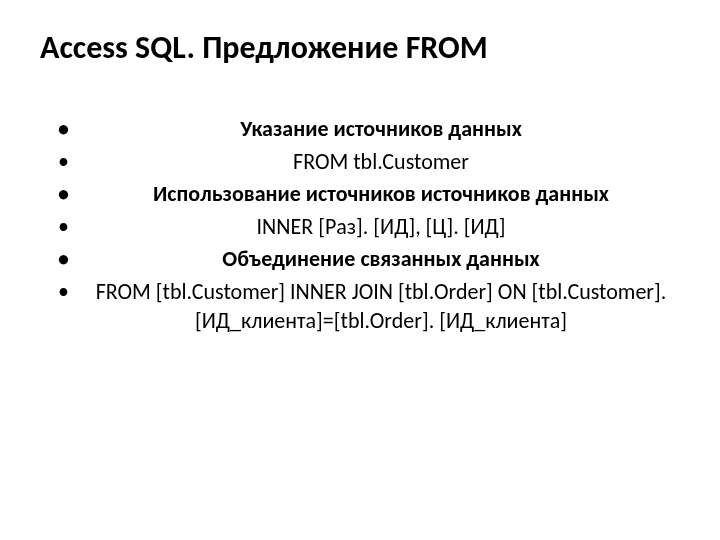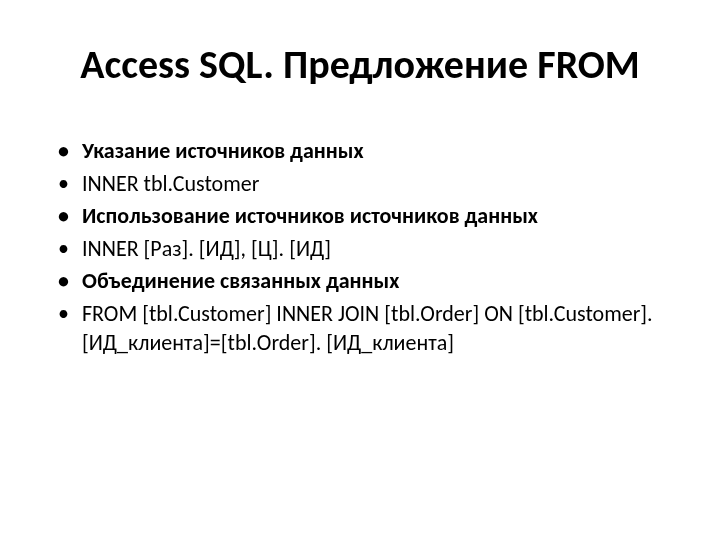--- a/index.html
+++ b/index.html
@@ -9,29 +9,29 @@
     }
     body {
       width: 720px;
       height: 540px;
       background: #ffffff;
       font-family: Calibri, Arial, sans-serif;
       color: #000000;
       padding: 20px 40px 20px 40px;
     }
     .title {
-      font-size: 40px;
+      font-size: 32px;
       font-weight: bold;
-      text-align: center;
-      margin-top: 20px;
+      margin-top: 8px;
       margin-bottom: 48px;
     }
     .bullet-list {
       list-style: none;
       padding-left: 18px;
+      text-align: center;
     }
     .bullet-item {
       position: relative;
       font-size: 22px;
       line-height: 1.3;
       padding-left: 24px;
       margin-bottom: 4px;
     }
     .bullet-item::before {
       content: "•";
@@ -44,18 +44,18 @@
       font-weight: bold;
     }
   </style>
 </head>
 <body>
 
 <h1 class="title">Access SQL. Предложение FROM</h1>
 
 <ul class="bullet-list">
   <li class="bullet-item bold">Указание источников данных</li>
-  <li class="bullet-item">INNER tbl.Customer</li>
+  <li class="bullet-item">FROM tbl.Customer</li>
   <li class="bullet-item bold">Использование источников источников данных</li>
   <li class="bullet-item">INNER [Раз]. [ИД], [Ц]. [ИД]</li>
   <li class="bullet-item bold">Объединение связанных данных</li>
   <li class="bullet-item">FROM [tbl.Customer] INNER JOIN [tbl.Order] ON [tbl.Customer]. [ИД_клиента]=[tbl.Order]. [ИД_клиента]</li>
 </ul>
 
 </body></html>

